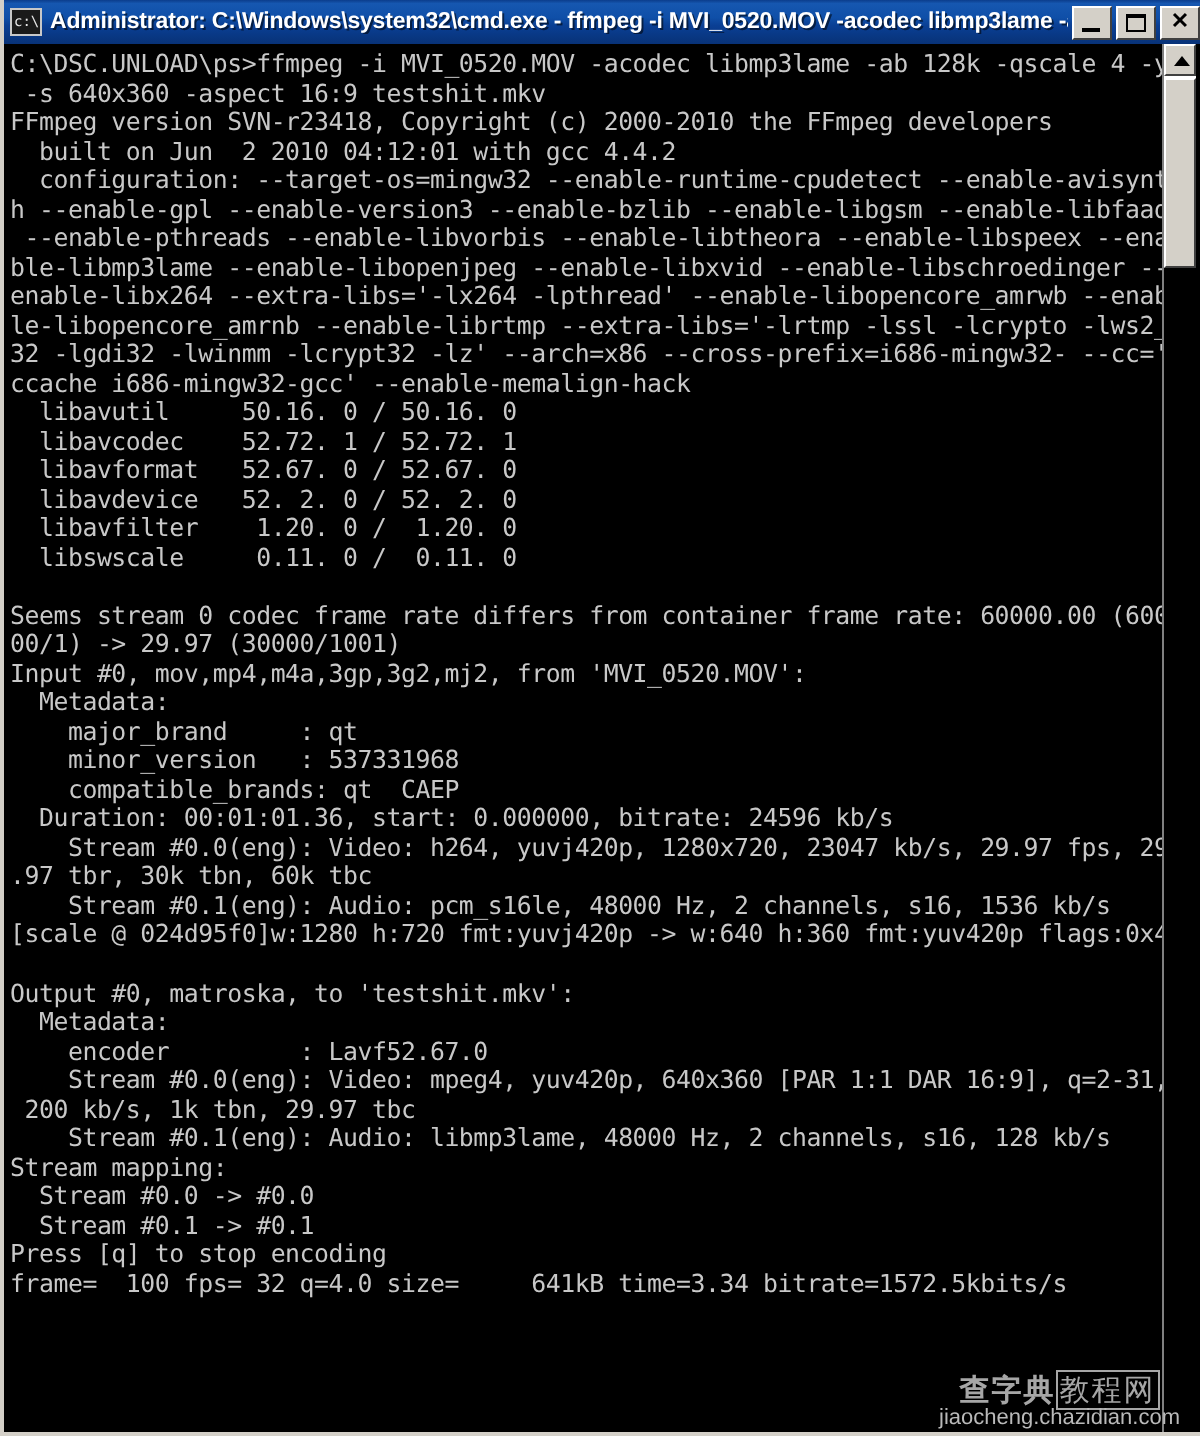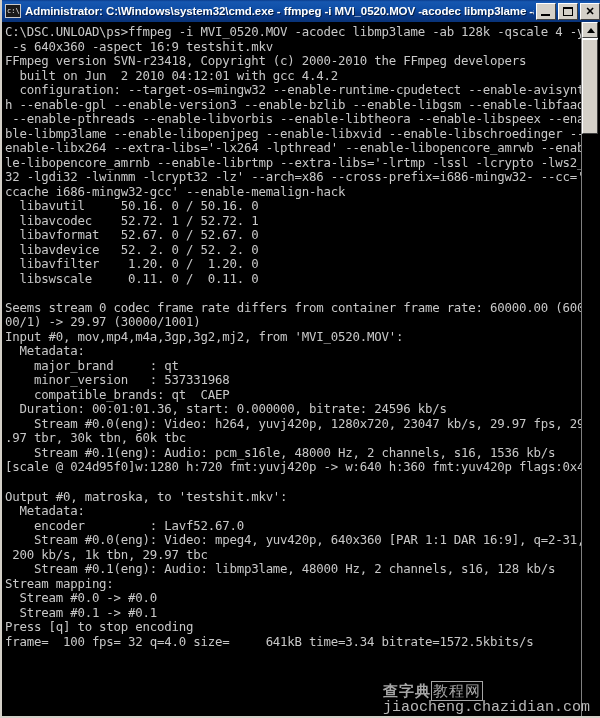--- a/index.html
+++ b/index.html
@@ -192,41 +192,42 @@
     width: 16px;
     bottom: 0;
     background: #000000;
   }
 
   
   #watermark {
     position: absolute;
     right: 8px;
     bottom: 1px;
+    text-align: center;
     pointer-events: none;
     line-height: 1;
   }
   #watermark-main {
     display: block;
     font-family: "DejaVu Sans", sans-serif;
     font-size: 15px;
     font-weight: bold;
     color: #b9b9b9;
     letter-spacing: 1px;
     opacity: 0.9;
   }
   #watermark-main .wm-box {
     border: 1px solid #b9b9b9;
     padding: 0 1px;
     font-weight: normal;
   }
   #watermark-url {
     display: block;
-    font-family: Liberation Mono, monospace;
-    font-size: 15px;
+    font-family: Liberation Sans, sans-serif;
+    font-size: 11px;
     color: #b9b9b9;
     letter-spacing: 0px;
     margin-top: 1px;
   }
 </style>
 </head>
 <body>
 
 <div id="console-window">
 

